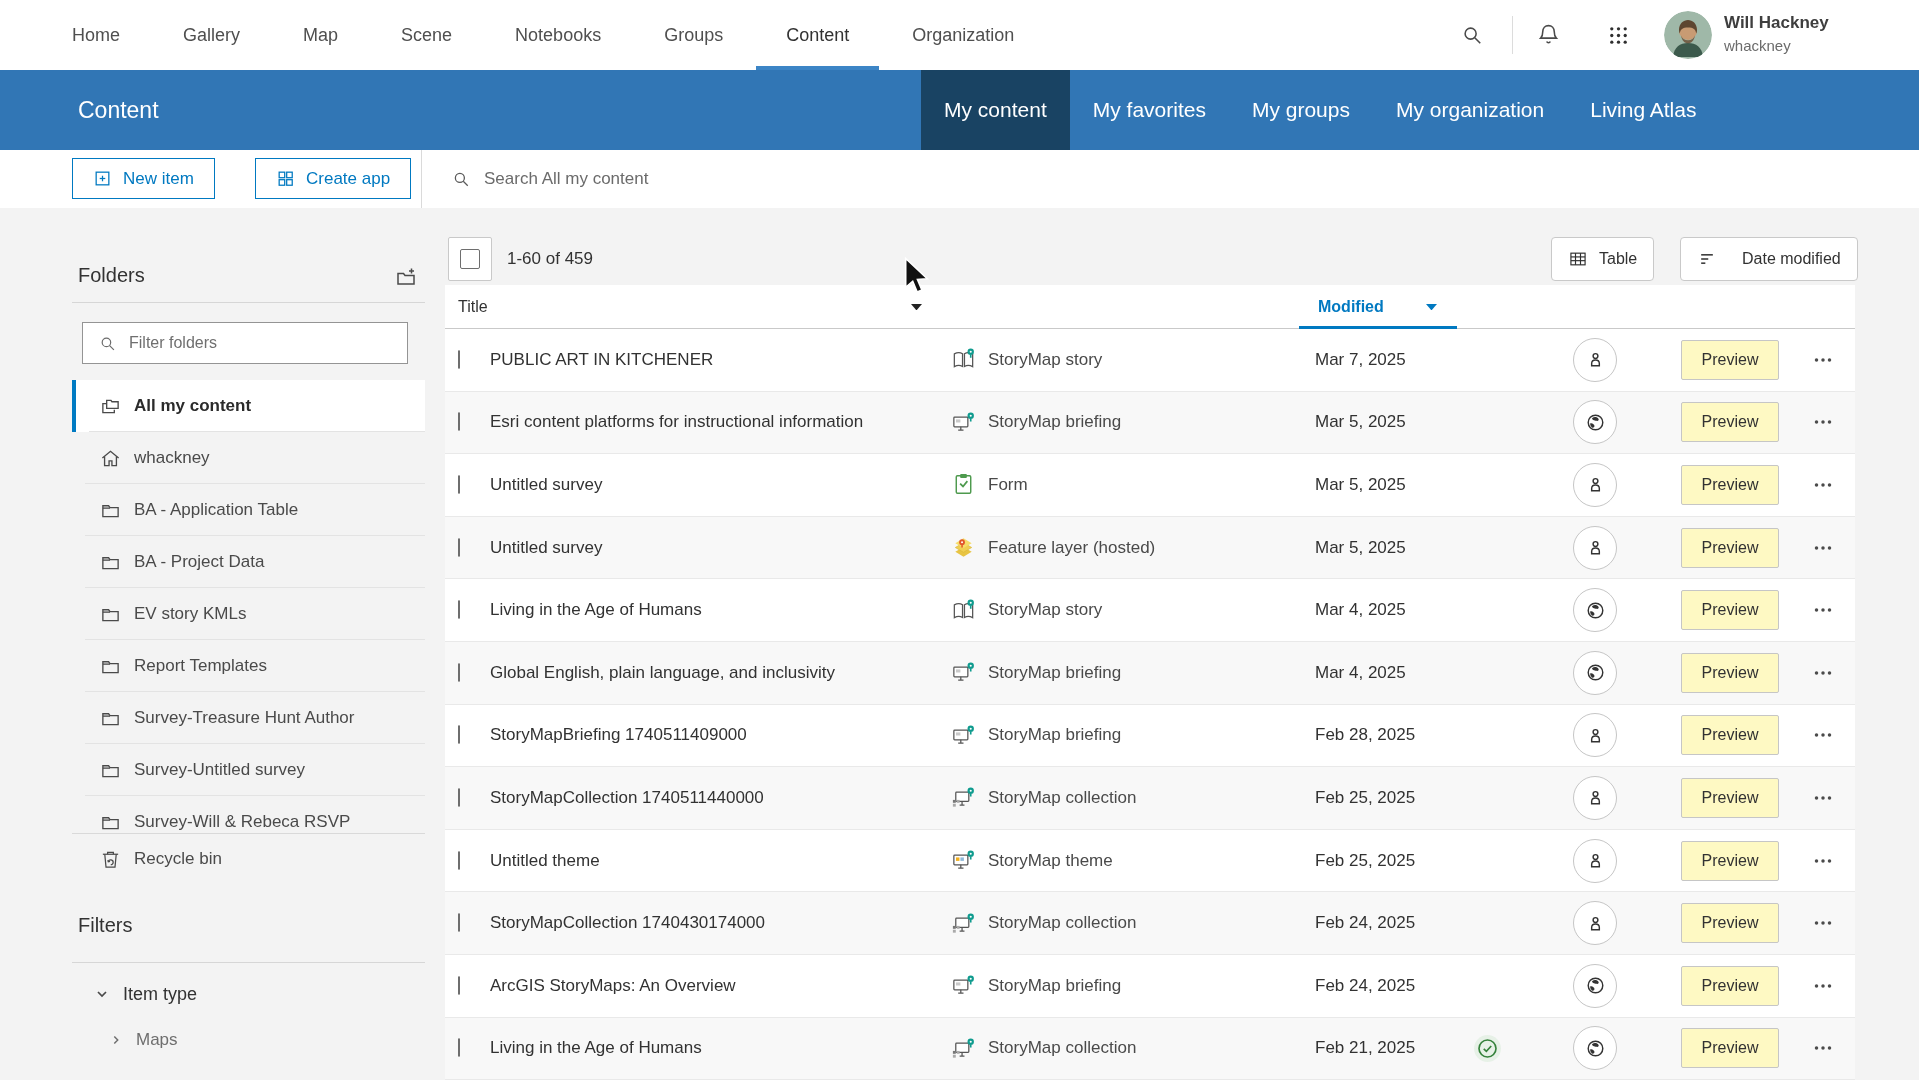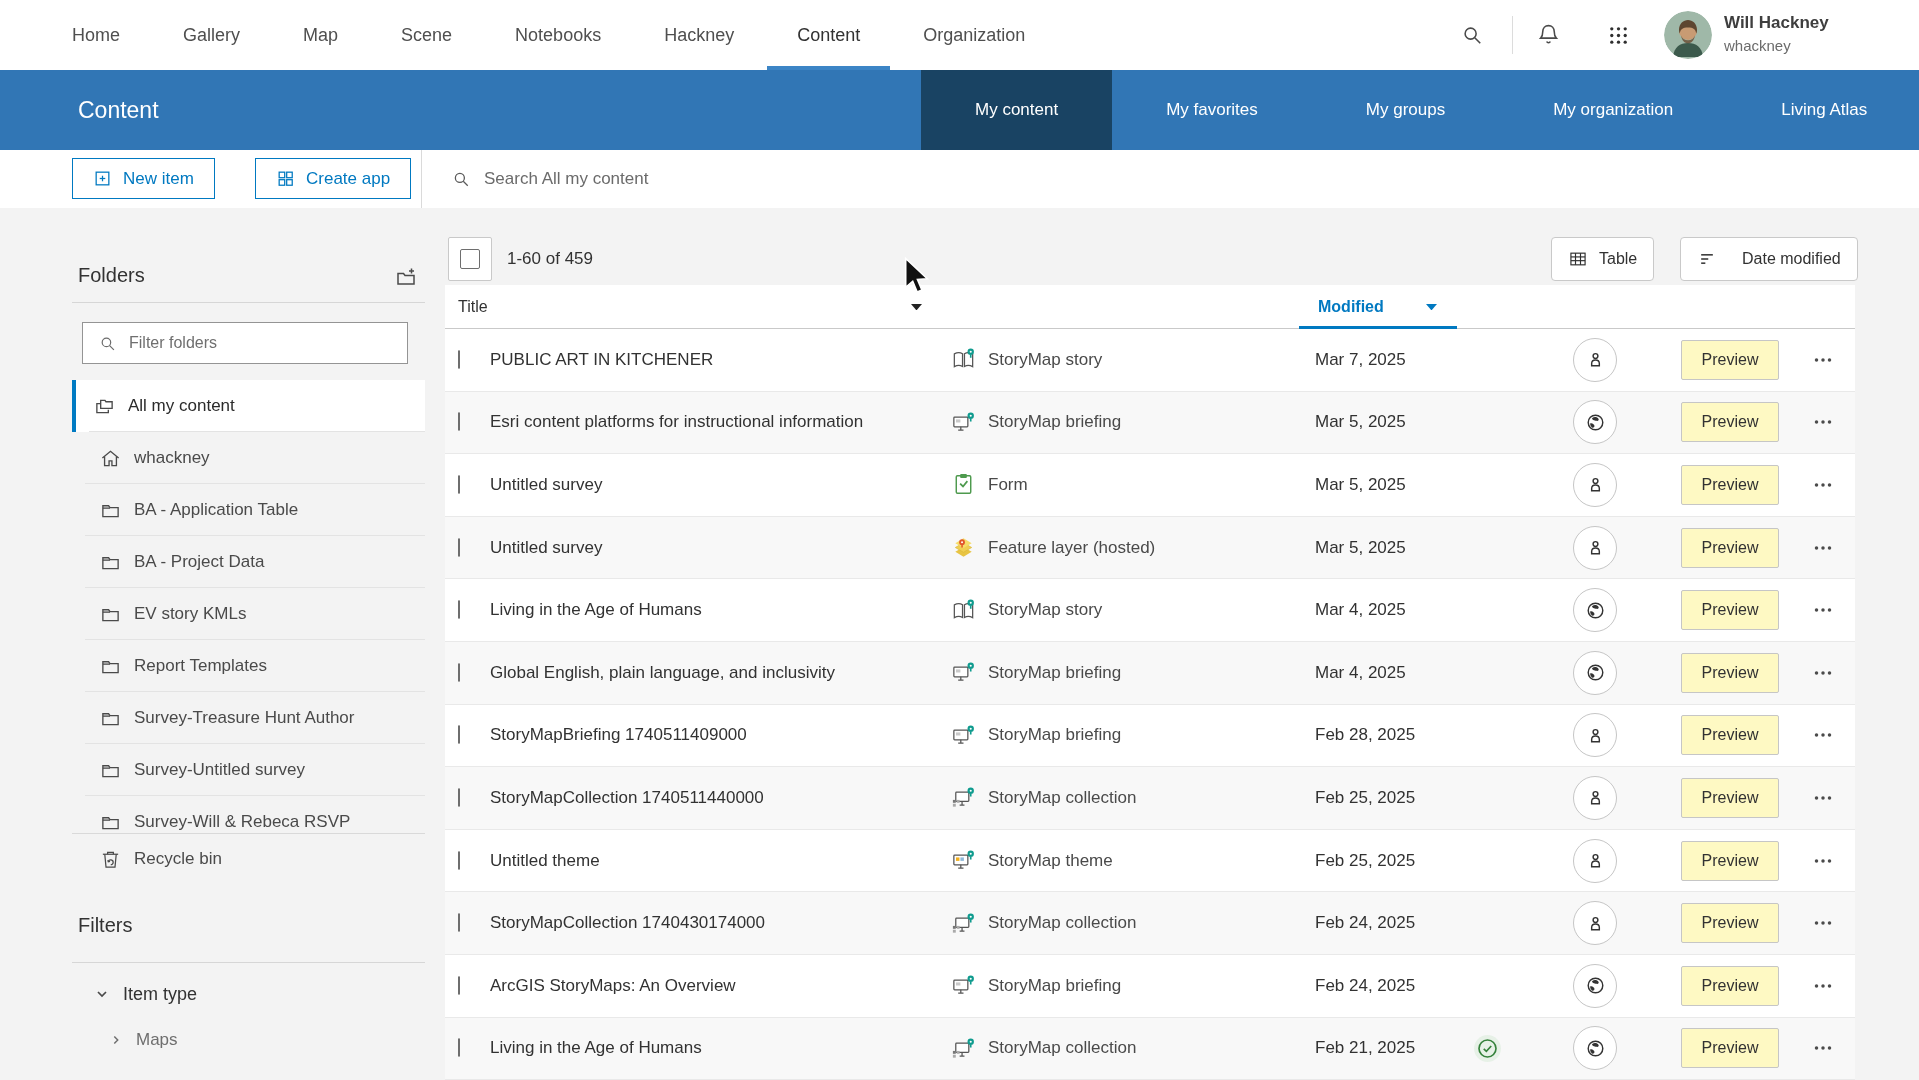--- a/index.html
+++ b/index.html
@@ -23,21 +23,21 @@
   .ti-grid { left:1607px; top:24px; width:23px; height:23px; color:#2f2f2f; }
   .avatar { position:absolute; left:1664px; top:11px; width:48px; height:48px; border-radius:50%; overflow:hidden; cursor:pointer; }
   .userblock { position:absolute; left:1724px; top:13px; }
   .uname { font-size:17px; font-weight:700; color:#3e3e3e; }
   .ulogin { font-size:15px; color:#6b6b6b; margin-top:4px; }
 
   
   .bluebar { position:absolute; left:0; top:70px; width:1919px; height:80px; background:#3176b5; z-index:4; }
   .bluebar .ptitle { position:absolute; left:78px; top:0; line-height:80px; font-size:23px; color:#fff; }
   .tabs { position:absolute; left:921px; top:0; height:80px; display:flex; }
-  .tab { height:80px; line-height:80px; padding:0 54px; font-size:17px; color:#fff; cursor:pointer; white-space:nowrap; }
+  .tab { height:80px; line-height:80px; padding:0 23px; font-size:21px; color:#fff; cursor:pointer; white-space:nowrap; }
   .tab.active { background:#194363; }
 
   
   .toolbar { position:absolute; left:0; top:150px; width:1919px; height:58px; background:#fff; z-index:3; }
   .btn-outline { position:absolute; top:8px; height:41px; display:inline-flex; align-items:center; gap:11px; padding:0 20px; border:1px solid #0079c1; color:#0079c1; background:#fff; font-size:17px; cursor:pointer; }
   .btn-outline svg { width:19px; height:19px; }
   .b-new { left:72px; }
   .b-app { left:255px; }
   .tb-vdiv { position:absolute; left:421px; top:0; width:1px; height:58px; background:#dadada; }
   .tb-search-icon { position:absolute; left:452px; top:20px; width:18px; height:18px; color:#595959; }
@@ -53,21 +53,21 @@
   .side-sep { position:absolute; left:0; width:353px; height:1px; background:#d6d6d6; }
   .sep1 { top:94px; } .sep2 { top:754px; }
   .filter-box { position:absolute; left:10px; top:114px; width:326px; height:42px; background:#fff; border:1px solid #949494; }
   .filter-box svg { position:absolute; left:16px; top:12px; width:17px; height:17px; color:#6b6b6b; }
   .filter-box input { position:absolute; left:46px; top:4px; width:270px; height:32px; border:none; outline:none; font-size:16px; background:transparent; font-family:"Liberation Sans",sans-serif; color:#323232; }
   .filter-box input::placeholder { color:#6f6f6f; opacity:1; }
   .folder-scroll { position:absolute; left:0; top:172px; width:353px; height:453px; overflow:hidden; }
   .folder-item { position:relative; height:52px; display:flex; align-items:center; padding-left:28px; font-size:17px; color:#4a4a4a; cursor:pointer; }
   .folder-item::after { content:''; position:absolute; left:13px; right:0; bottom:0; height:1px; background:#e3e3e3; }
   .folder-item .f-ic { width:21px; height:21px; margin-right:13px; color:#4a4a4a; flex:none; }
-  .folder-item.selected { background:#fff; border-left:4px solid #007ac2; padding-left:18px; font-weight:400; color:#2b2b2b; }
+  .folder-item.selected { background:#fff; border-left:4px solid #007ac2; padding-left:24px; font-weight:700; color:#2b2b2b; }
   .recycle-sep { position:absolute; left:-12px; top:625px; width:365px; height:1px; background:#d9d9d9; }
   .recycle-item { position:absolute; left:0; top:626px; width:353px; height:50px; display:flex; align-items:center; padding-left:28px; font-size:17px; color:#4a4a4a; cursor:pointer; }
   .recycle-item .f-ic { width:21px; height:21px; margin-right:13px; }
   .fgroup { position:absolute; left:0; top:764px; width:353px; height:44px; display:flex; align-items:center; cursor:pointer; }
   .fgroup .chev { width:14px; height:14px; margin-left:23px; color:#4a4a4a; }
   .fgroup .glabel { margin-left:14px; font-size:18px; color:#323232; }
   .fchildren { position:absolute; left:0; top:808px; width:353px; }
   .fchild { height:48px; display:flex; align-items:center; cursor:pointer; }
   .fchild .chev { width:12px; height:12px; margin-left:38px; color:#6e6e6e; }
   .fchild .clabel { margin-left:14px; font-size:17px; color:#6e6e6e; }
@@ -117,21 +117,21 @@
       <a class="nav-item"><span>Home</span></a>
 
       <a class="nav-item"><span>Gallery</span></a>
 
       <a class="nav-item"><span>Map</span></a>
 
       <a class="nav-item"><span>Scene</span></a>
 
       <a class="nav-item"><span>Notebooks</span></a>
 
-      <a class="nav-item"><span>Hackney</span></a>
+      <a class="nav-item"><span>Groups</span></a>
 
       <a class="nav-item active"><span>Content</span></a>
 
       <a class="nav-item"><span>Organization</span></a>
 
   </nav>
   <span class="top-icon ti-search">
       <svg viewBox="0 0 24 24" fill="none" stroke="currentColor" stroke-width="1.7">
         <circle cx="10.5" cy="10.5" r="6"></circle>
         <line x1="15" y1="15" x2="21" y2="21"></line>

